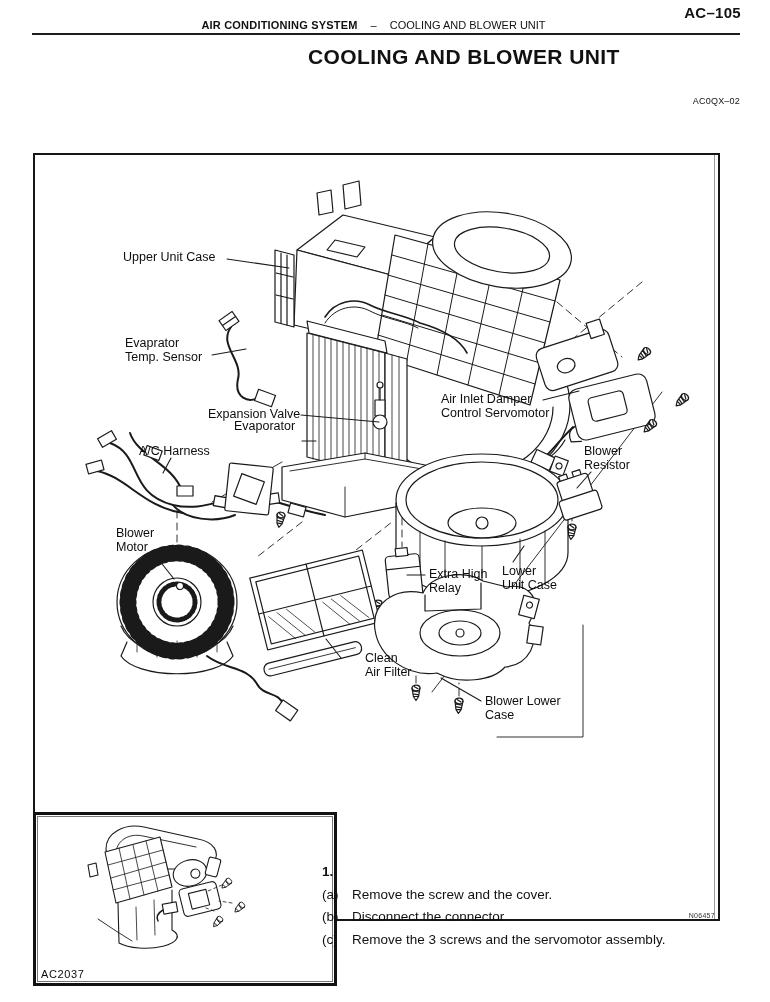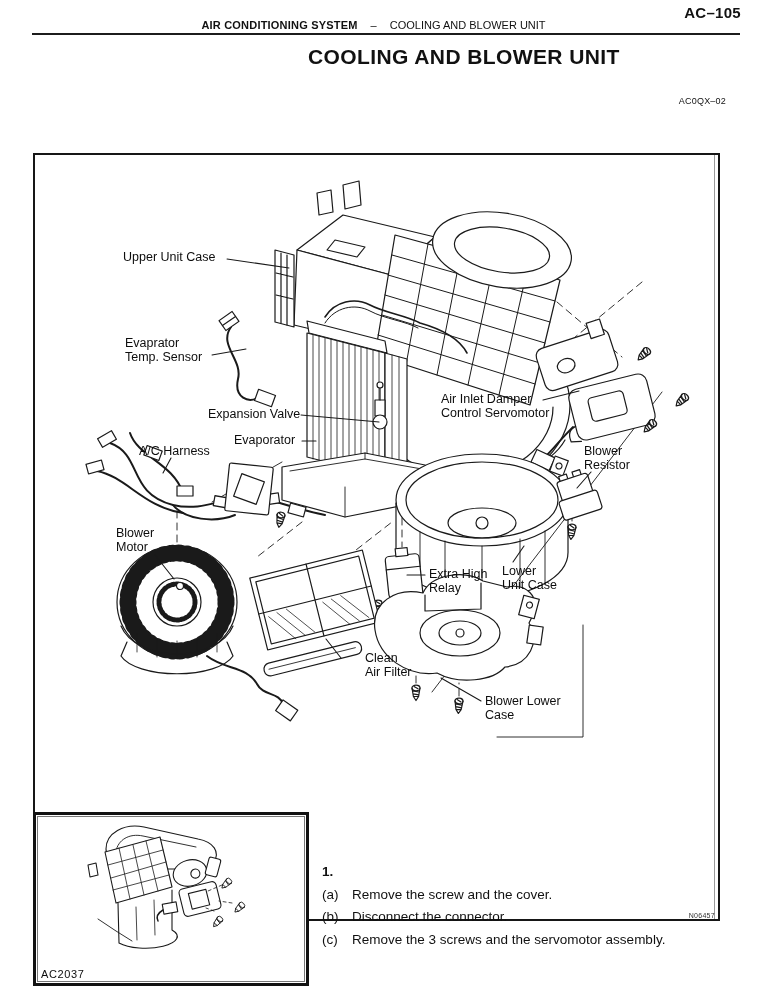--- a/index.html
+++ b/index.html
@@ -9,28 +9,28 @@
     -webkit-font-smoothing:antialiased;
   }
   .abs{position:absolute;}
   
   .page-number{right:29px;top:4px;font-size:15px;font-weight:bold;letter-spacing:.3px;}
   .header-line{left:0;top:19px;width:747px;text-align:center;font-size:11px;white-space:nowrap;}
   .header-line .hl-left{font-weight:bold;letter-spacing:.2px;}
   .header-line .hl-sep{margin:0 13px;}
   .header-rule{left:32px;top:33px;width:708px;height:2px;background:#1c1c1c;}
   .page-title{left:308px;top:44px;font-size:21px;font-weight:bold;line-height:25px;letter-spacing:.4px;white-space:nowrap;}
-  .doc-code{right:44px;top:96px;font-size:9px;letter-spacing:.2px;}
+  .doc-code{right:30px;top:96px;font-size:9px;letter-spacing:.2px;}
   
   .figure-box{left:33px;top:153px;width:687px;height:768px;border:2px solid #161616;box-sizing:border-box;background:#fff;}
   .figure-box .inner-right-line{position:absolute;top:0;right:3px;width:1px;height:100%;background:#9a9a9a;}
   .figure-code{position:absolute;right:3px;bottom:0px;font-size:7px;color:#333;letter-spacing:.3px;}
   .dlabel{position:absolute;font-size:12.5px;line-height:13.5px;white-space:pre-line;color:#0d0d0d;}
   
-  .inset-box{left:33px;top:812px;width:276px;height:174px;border:3px solid #121212;box-sizing:border-box;background:#fff;}
+  .inset-box{left:33px;top:812px;width:304px;height:174px;border:3px solid #121212;box-sizing:border-box;background:#fff;}
   .inset-inner{position:absolute;inset:1px;border:1px solid #777;pointer-events:none;}
   .inset-code{position:absolute;left:5px;bottom:3px;font-size:11px;letter-spacing:.6px;color:#0d0d0d;}
   
   .instructions{left:322px;top:864px;width:440px;font-size:13.5px;line-height:15px;}
   .instr-row{display:flex;margin-bottom:7.5px;}
   .instr-col1{width:30px;flex:0 0 30px;}
   .step-title-row{font-weight:bold;}
   svg{position:absolute;left:0;top:0;}
 </style>
 </head>
@@ -250,21 +250,21 @@
       </g>
 
       <path stroke-width="1.1" d="M192,104 L254,113 M177,200 L211,194 M266,260 L344,267 M267,286 L281,286 M136,303 L128,318 M120,400 L139,424 M508,245 L544,236 M556,317 L542,333 M390,420 L372,420 M478,407 L489,391 M306,503 L291,484 M446,546 L406,523"></path>
     </g>
   </svg>
 
   <div class="dlabel" style="left:88px;top:96px;">Upper Unit Case</div>
   <div class="dlabel" style="left:90px;top:182px;">Evaprator
 Temp. Sensor</div>
   <div class="dlabel" style="left:173px;top:253px;">Expansion Valve</div>
-  <div class="dlabel" style="left:199px;top:279px;">Evaporator</div>
+  <div class="dlabel" style="left:199px;top:265px;">Evaporator</div>
   <div class="dlabel" style="left:104px;top:290px;">A/C Harness</div>
   <div class="dlabel" style="left:81px;top:372px;">Blower
 Motor</div>
   <div class="dlabel" style="left:406px;top:238px;">Air Inlet Damper
 Control Servomotor</div>
   <div class="dlabel" style="left:549px;top:290px;">Blower
 Resistor</div>
   <div class="dlabel" style="left:394px;top:413px;">Extra High
 Relay</div>
   <div class="dlabel" style="left:467px;top:410px;">Lower

